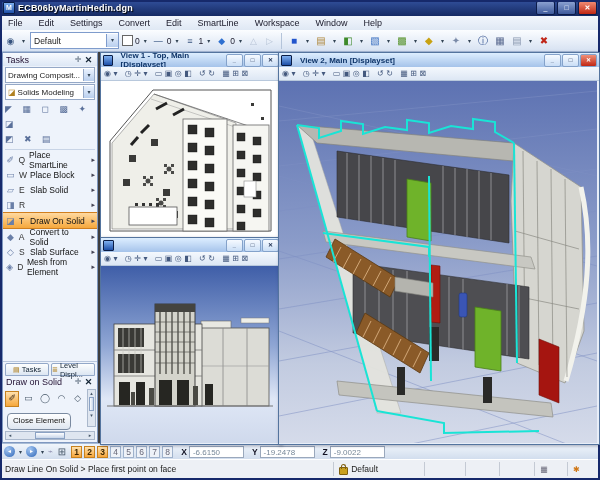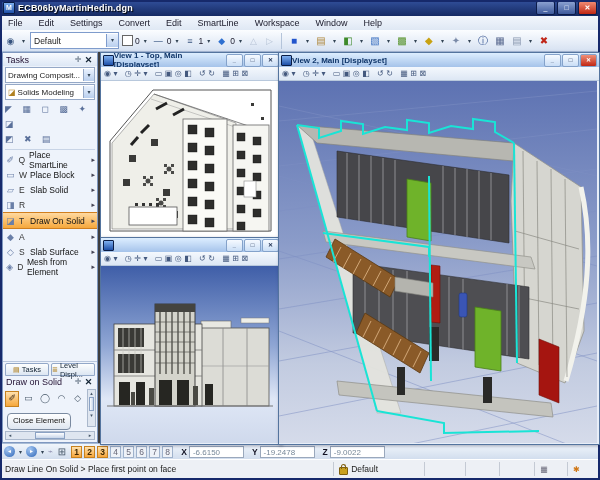--- a/index.html
+++ b/index.html
@@ -48,21 +48,21 @@
   .dico{width:14px;height:14px;border:1px solid transparent;font-size:9px;line-height:13px;text-align:center;color:#456;}
   .dico.hl{background:linear-gradient(#ffe0ad,#f6a83c);border:1px solid #c8821f;color:#432;}
   .vscroll{position:absolute;right:1px;top:336px;width:9px;height:38px;background:#dfe6f0;border:1px solid #aab8cc;font-size:5px;color:#456;text-align:center;box-sizing:border-box;}
   .vthumb{margin:1px;height:12px;background:linear-gradient(90deg,#fdfeff,#c8d6ea);border:1px solid #8ba2c4;}
   .close-btn{position:absolute;left:4px;top:360px;width:62px;height:15px;background:linear-gradient(#ffffff,#dfe6f0);border:1px solid #7a8aa0;border-radius:4px;font-size:8px;text-align:center;line-height:14px;color:#111;}
   .hscroll{position:absolute;left:2px;top:378px;width:90px;height:9px;background:#dfe6f0;border:1px solid #aab8cc;display:flex;box-sizing:border-box;}
   .hthumb{margin:0 auto;width:28px;background:linear-gradient(#fdfeff,#c8d6ea);border:1px solid #8ba2c4;}
   .hscroll .sa{font-size:5px;line-height:7px;color:#456;width:8px;text-align:center;}
   
   .vw{position:absolute;border:1px solid #54749e;box-shadow:1px 1px 3px rgba(20,30,60,.35);background:#e8eef8;display:flex;flex-direction:column;}
-  .vw-title{height:14px;background:linear-gradient(#ddeeff,#a5c3ea);display:flex;align-items:center;font-size:8px;font-weight:bold;color:#0e3468;padding:0 2px;gap:0;flex:0 0 auto;}
+  .vw-title{height:14px;background:linear-gradient(#ddeeff,#a5c3ea);display:flex;align-items:center;font-size:8px;font-weight:bold;color:#0e3468;padding:0 2px;gap:8px;flex:0 0 auto;}
   .vw-appico{width:9px;height:9px;background:linear-gradient(#7fb0f0,#1d4fa8);border:1px solid #0a1c44;border-radius:1px;}
   .vw-btns{margin-left:auto;display:flex;gap:1px;}
   .vw-btn{width:15px;height:11px;font-size:6px;line-height:10px;text-align:center;background:linear-gradient(#f6faff,#cadef6);border:1px solid #84a2ca;border-radius:2px;color:#235;}
   .vw-btn.close-red{background:linear-gradient(#f09078,#c02613);color:#fff;font-weight:bold;}
   .vw-tools{height:13px;background:linear-gradient(#f4f8fd,#dde7f4);border-bottom:1px solid #b8c8dc;font-size:8px;color:#44597e;display:flex;align-items:center;padding:0 3px;letter-spacing:2.5px;overflow:hidden;white-space:nowrap;flex:0 0 auto;}
   .vw-content{flex:1;overflow:hidden;position:relative;}
   .vw-content svg{display:block;}
   
   .view-toolbar{left:0;top:443px;width:600px;height:16px;background:linear-gradient(#f0f5fb,#d2deee);border-top:1px solid #a8bcd6;display:flex;align-items:center;gap:2px;padding-left:4px;box-sizing:border-box;}
   .navbtn{width:11px;height:11px;border-radius:50%;background:radial-gradient(circle at 35% 30%,#a6c8f2,#2e66b8);color:#fff;font-size:6px;line-height:11px;text-align:center;}
@@ -207,20 +207,21 @@
       </div>
       <div class="task-item active">
         <span class="ticon">◪</span>
         <span class="key">T</span>
         <span>Draw On Solid</span>
         <span class="rarr">▸</span>
       </div>
       <div class="task-item">
         <span class="ticon">◆</span>
         <span class="key">A</span>
+        <span>Convert to Solid</span>
         <span class="rarr">▸</span>
       </div>
       <div class="task-item">
         <span class="ticon">◇</span>
         <span class="key">S</span>
         <span>Slab Surface</span>
         <span class="rarr">▸</span>
       </div>
       <div class="task-item">
         <span class="ticon">◈</span>

